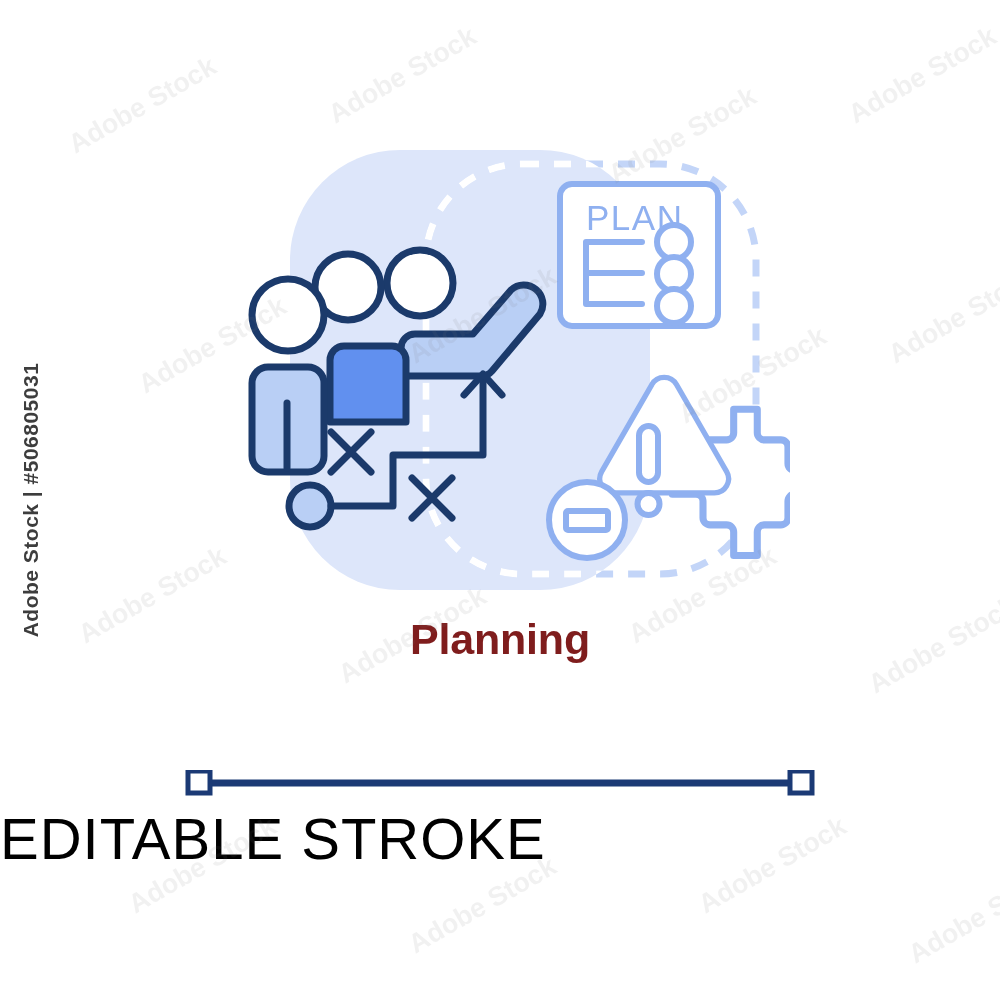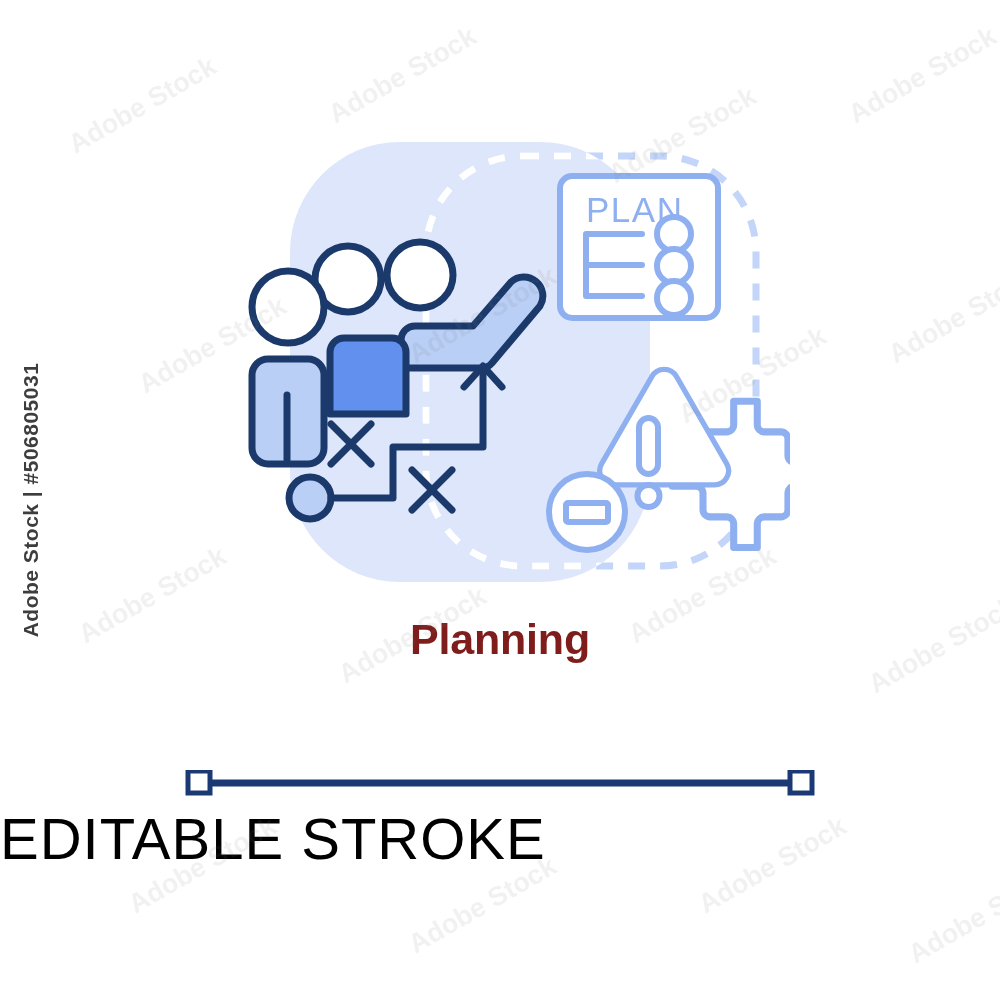--- a/index.html
+++ b/index.html
@@ -54,21 +54,21 @@
     font-family: "Liberation Sans", sans-serif;
     transform: rotate(-30deg);
     white-space: nowrap;
     user-select: none;
   }
 
   
   .art {
     position: absolute;
     left: 230px;
-    top: 130px;
+    top: 138px;
     width: 560px;
     height: 470px;
   }
   .art svg { display: block; }
 
   
   .title-block {
     position: absolute;
     left: 0;
     top: 612px;

